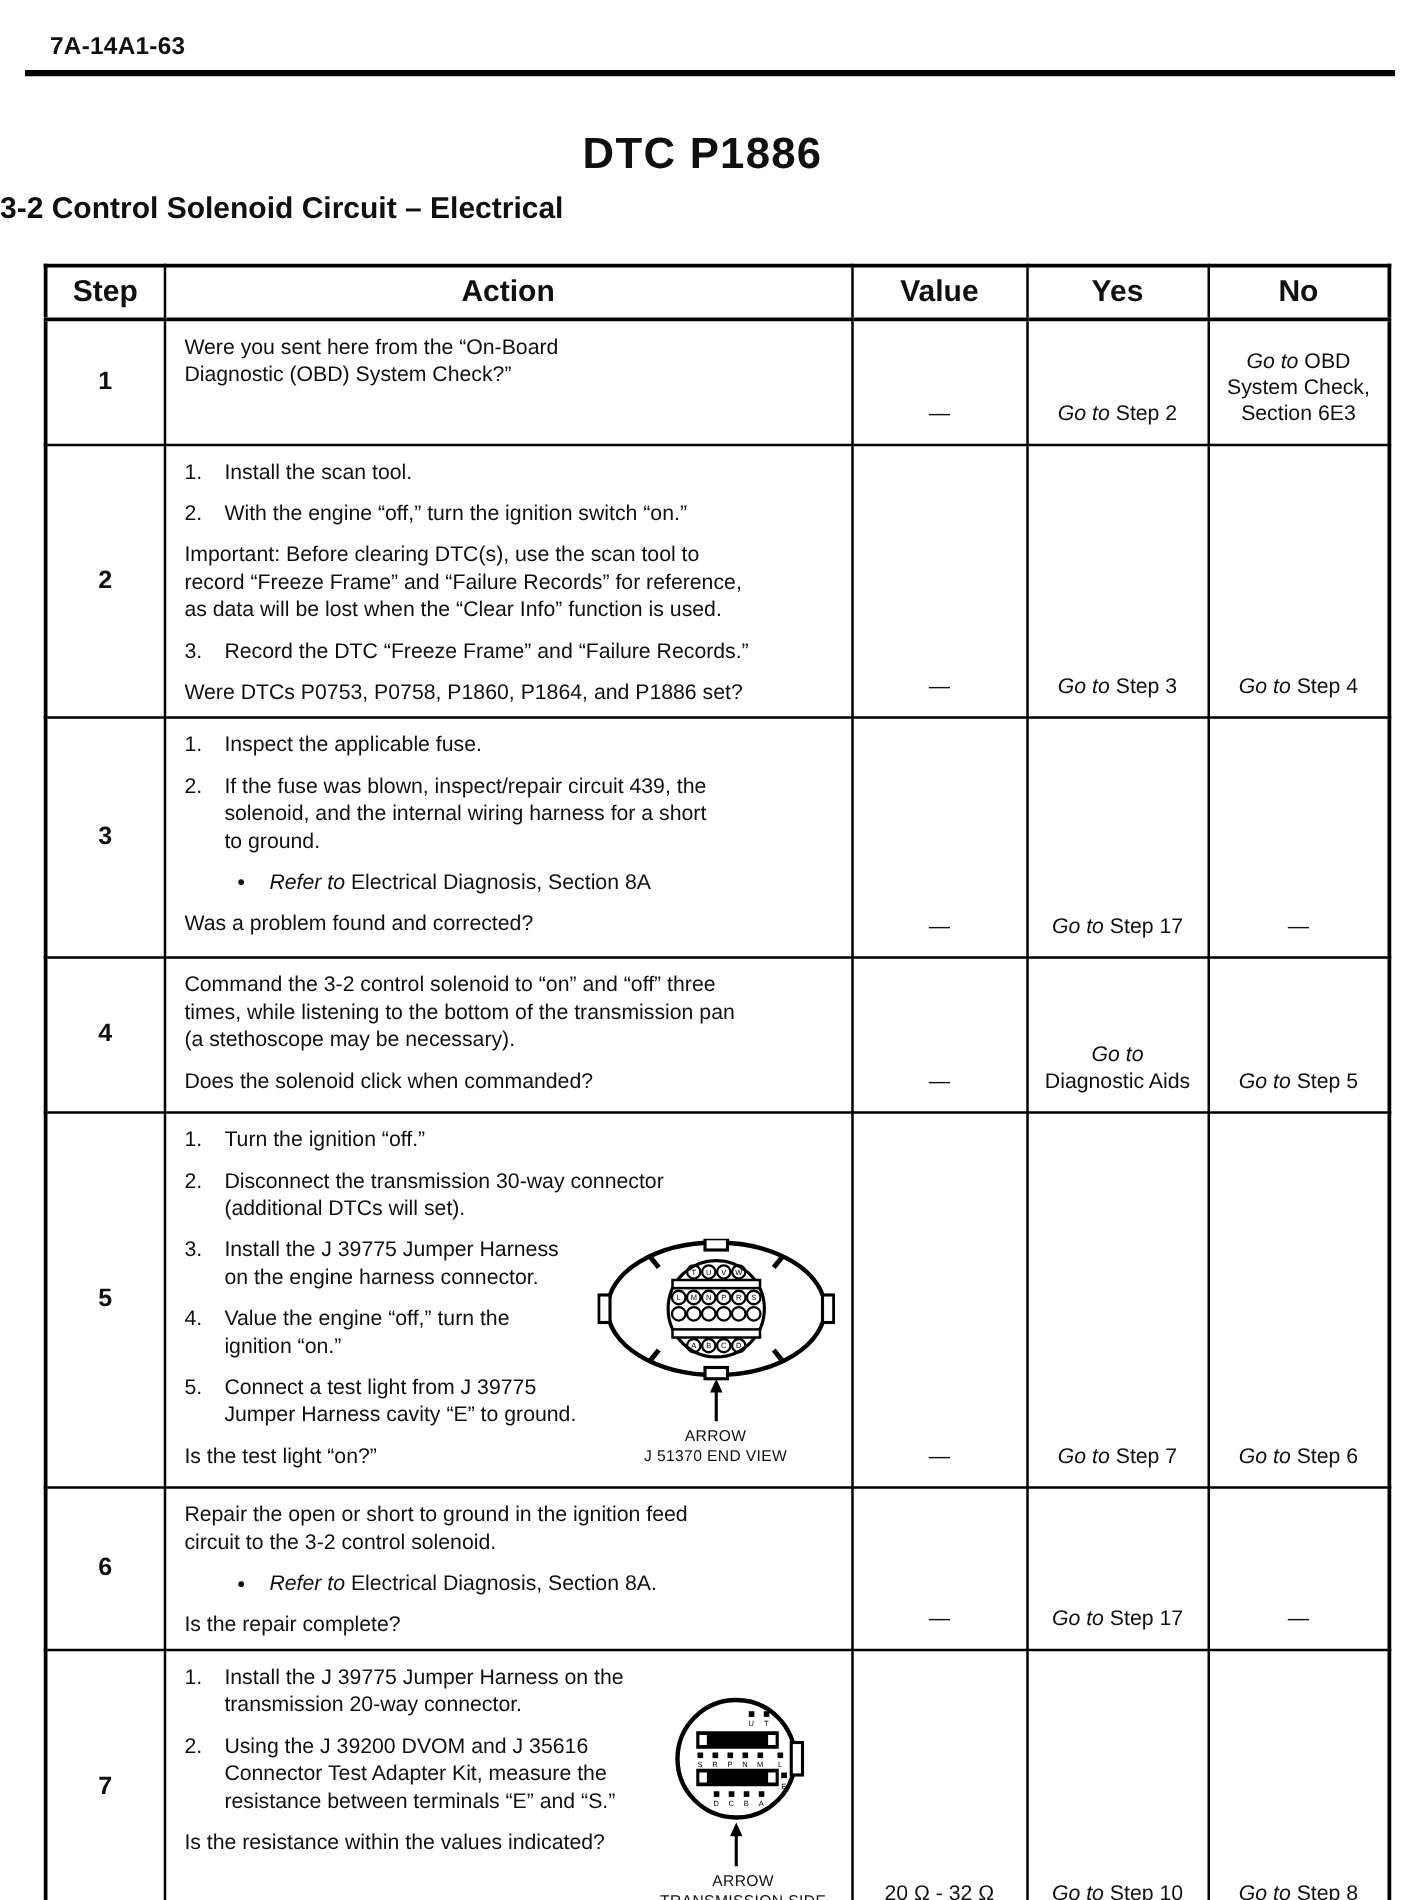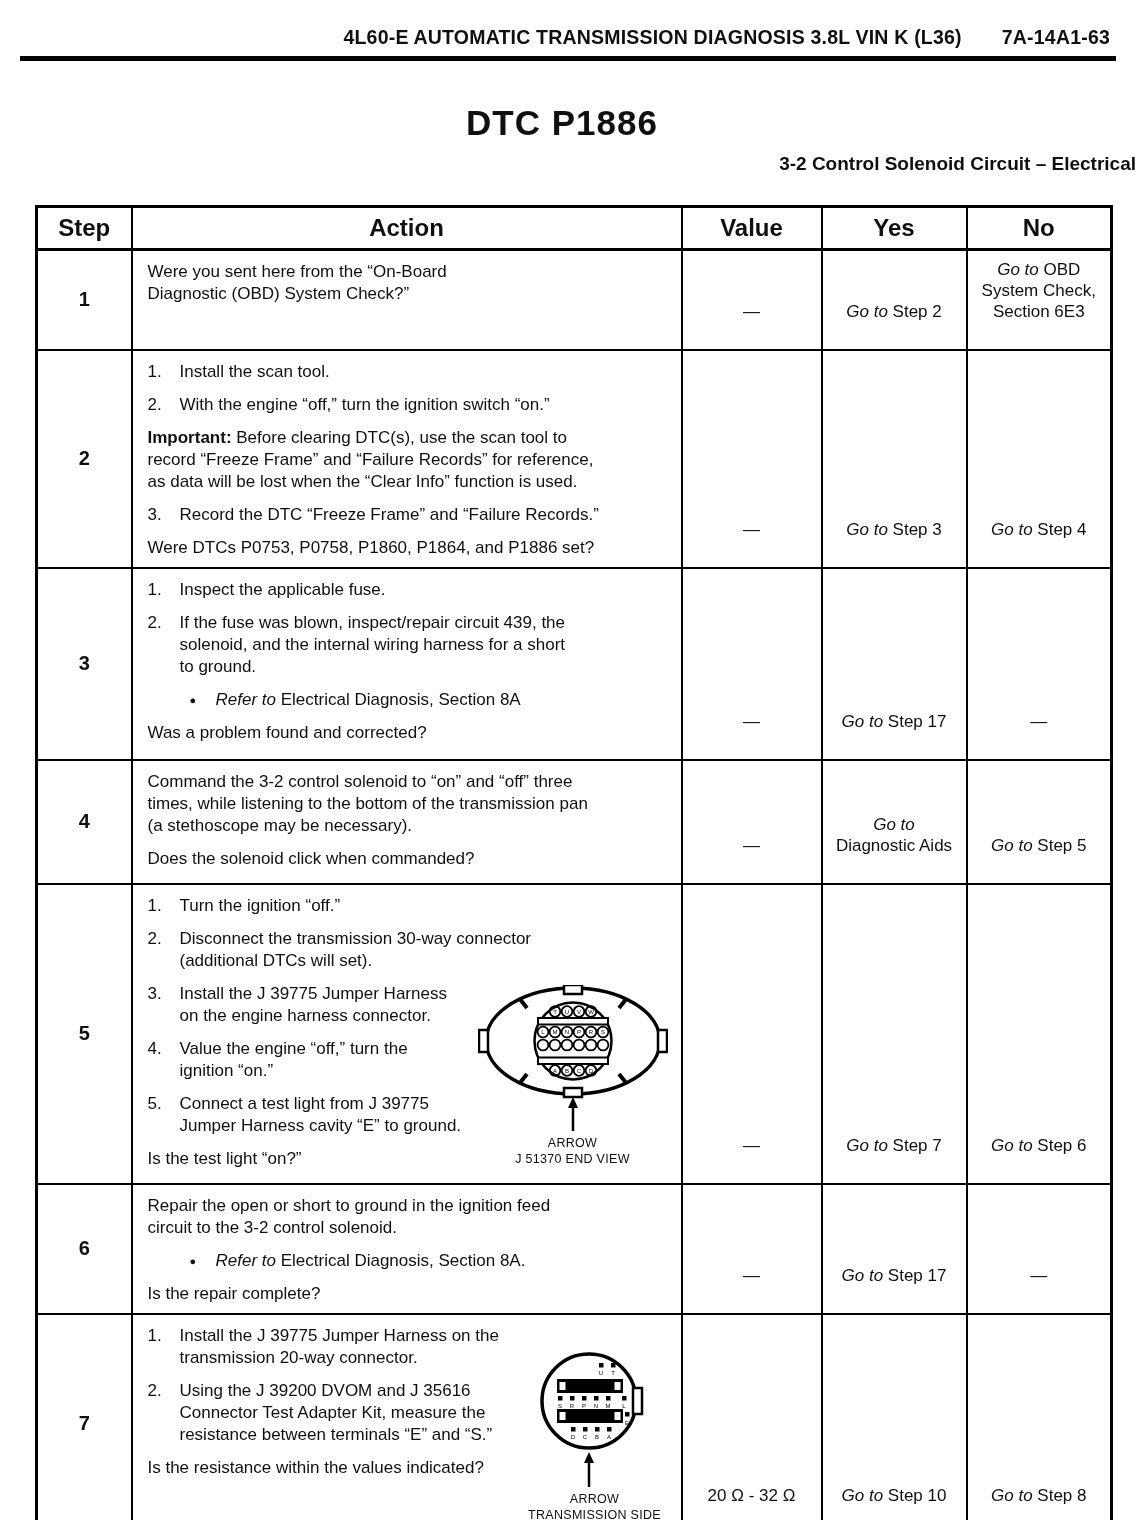--- a/index.html
+++ b/index.html
@@ -6,31 +6,31 @@
   body{width:1136px;height:1520px;color:#101010;font-family:"Liberation Sans",sans-serif;position:relative;overflow:hidden;}
 
   
   .pagehead{display:flex;align-items:flex-end;padding:26px 26px 0 0;font-weight:bold;font-size:19.5px;letter-spacing:.2px;}
   .pagehead .ht{margin-left:auto;}
   .pagehead .pn{margin-left:40px;}
   .rule{height:5px;background:#000;margin:7px 20px 0 20px;}
 
   
   .doctitle{text-align:center;font-size:35px;font-weight:bold;letter-spacing:1px;margin:42px 12px 10px 0;}
-  .docsub{text-align:right;font-size:19px;font-weight:bold;margin:0;}
+  .docsub{text-align:left;font-size:24px;font-weight:bold;margin:0;}
 
   
   table.diag{border-collapse:collapse;table-layout:fixed;margin:30px 0 0 35px;width:1075px;border:3px solid #000;}
   table.diag th{border:2px solid #000;border-bottom:3px solid #000;font-size:24px;font-weight:bold;padding:6px 4px;background:#fff;}
   table.diag td{border:2px solid #000;}
   td.step{vertical-align:middle;text-align:center;font-weight:bold;font-size:20px;}
   td.action{vertical-align:top;padding:10px 12px 8px 15px;font-size:17px;line-height:22px;}
-  td.ans{vertical-align:bottom;text-align:center;font-size:17px;line-height:21px;padding:6px 7px 27px 7px;white-space:pre-line;}
+  td.ans{vertical-align:bottom;text-align:center;font-size:17px;line-height:21px;padding:6px 7px 14px 7px;white-space:pre-line;}
   .i{font-style:italic;}
-  .b{font-weight:bold;margin-top:36px;}
+  .b{font-weight:normal;margin-top:36px;}
 
   
   .blk{margin:0 0 11px 0;}
   .blk .tx{white-space:pre-line;}
   .blk.num{display:flex;}
   .blk.num .no{width:32px;flex:none;}
   .blk.num .tx{flex:1;}
   .blk.bullet{display:flex;padding-left:42px;}
   .blk.bullet .dot{width:26px;flex:none;font-size:11px;line-height:22px;}
   .blk.q{margin:2px 0 0 0;}
@@ -39,21 +39,20 @@
   .diagfig{float:right;text-align:center;}
   .diagfig.endview{width:192px;margin:2px 0 2px 6px;}
   .diagfig.transside{width:148px;margin:16px 0 2px 6px;}
   .diagfig svg{display:block;margin:0 auto;}
   .dcap{font-size:12.5px;line-height:16px;letter-spacing:.3px;}
 </style>
 </head>
 <body>
 
 <div class="pagehead">
-  <span class="ht">4L60-E AUTOMATIC TRANSMISSION DIAGNOSIS  3.8L VIN K (L36)</span>
   <span class="pn">7A-14A1-63</span>
 </div>
 <div class="rule"></div>
 
 <div class="doctitle">DTC P1886</div>
 <div class="docsub">3-2 Control Solenoid Circuit – Electrical</div>
 
 <table class="diag">
   <colgroup>
     <col style="width:95px">

